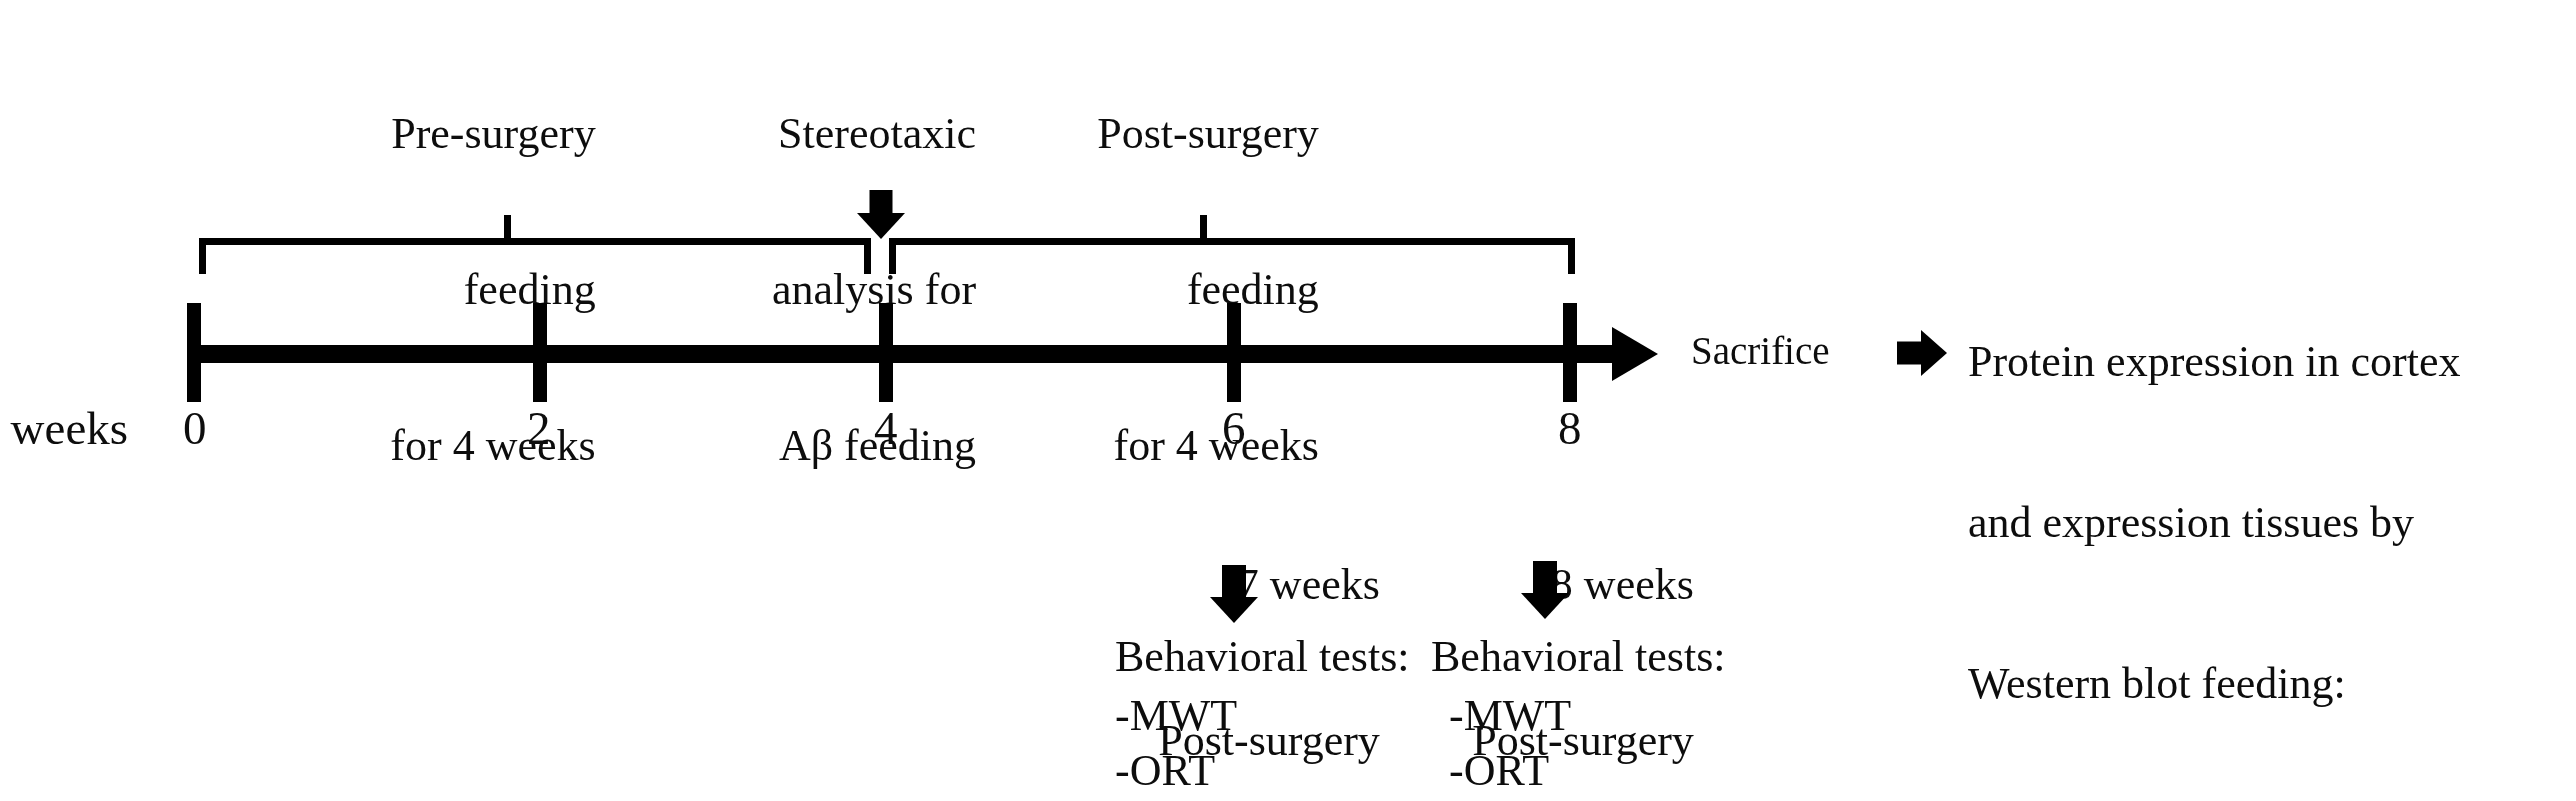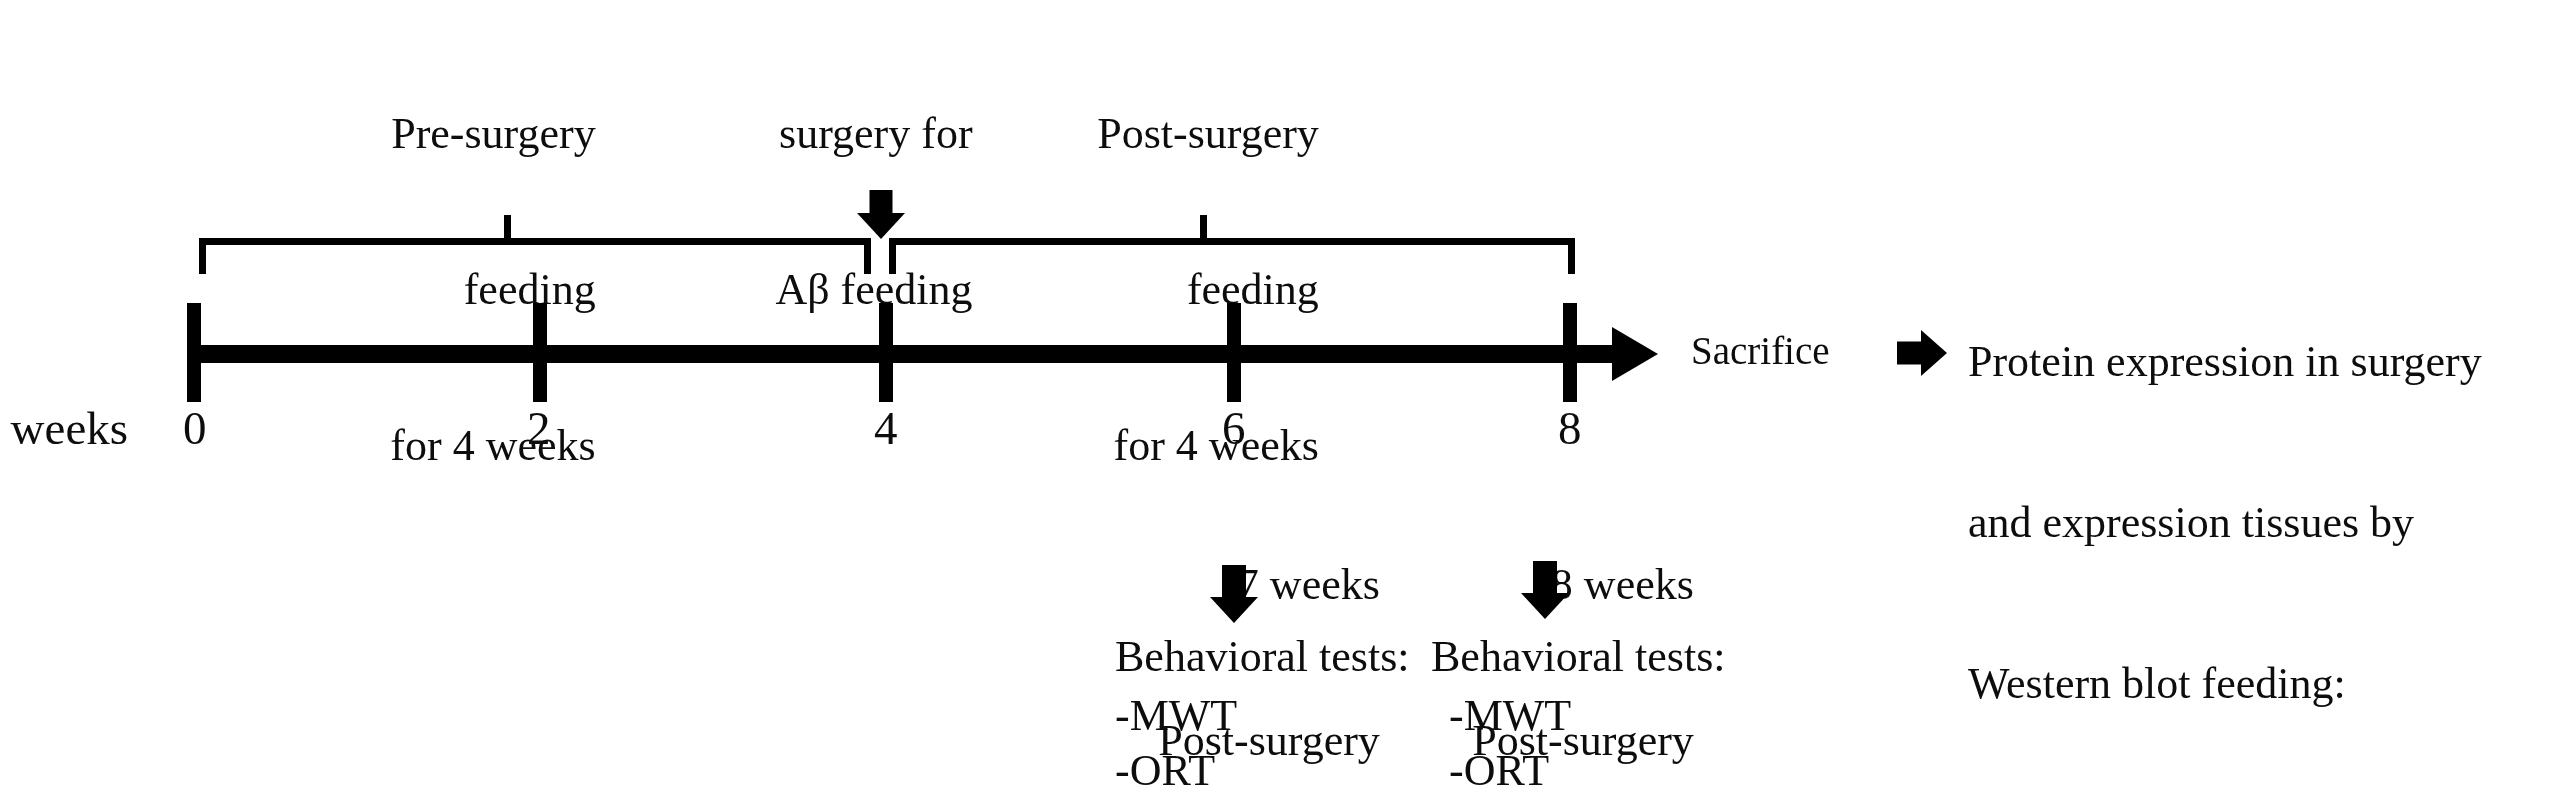--- a/index.html
+++ b/index.html
@@ -75,21 +75,22 @@
 
 <div id="canvas">
 
   <div class="txt ctr" style="left:493px; top:4.6px; font-size:44px;">
     <div>Pre-surgery</div>
     <div>feeding</div>
     <div>for 4 weeks</div>
   </div>
 
   <div class="txt ctr" style="left:874px; top:4.6px; font-size:44px;">
-    <div>surgery for</div>
+    <div>Stereotaxic</div>
+    <div>analysis for</div>
     <div>Aβ feeding</div>
   </div>
 
   <div class="txt ctr" style="left:1208px; top:4.6px; font-size:44px;">
     <div>Post-surgery</div>
     <div>feeding</div>
     <div>for 4 weeks</div>
   </div>
 
   <div class="down-arrow" style="left:856px; top:190px; width:49px; height:49px;">
@@ -163,21 +164,21 @@
       <div class="shaft" style="width:24px; height:33px;"></div>
       <div class="head" style="top:32px;"></div>
     </div>
 
     <div class="txt" style="left:1431px; top:631px; font-size:44px;">Behavioral tests:</div>
     <div class="txt" style="left:1449px; top:690px; font-size:44px;">-MWT</div>
     <div class="txt" style="left:1449px; top:745px; font-size:44px;">-ORT</div>
   </div>
 
   <div class="txt" style="left:1968px; top:228px; font-size:44px; line-height:1.22;">
-    <div>Protein expression in surgery</div>
+    <div>Protein expression in cortex</div>
     <div>and expression tissues by</div>
     <div>Western blot feeding:</div>
     
     
   </div>
 
 </div>
 
 
 </body></html>

